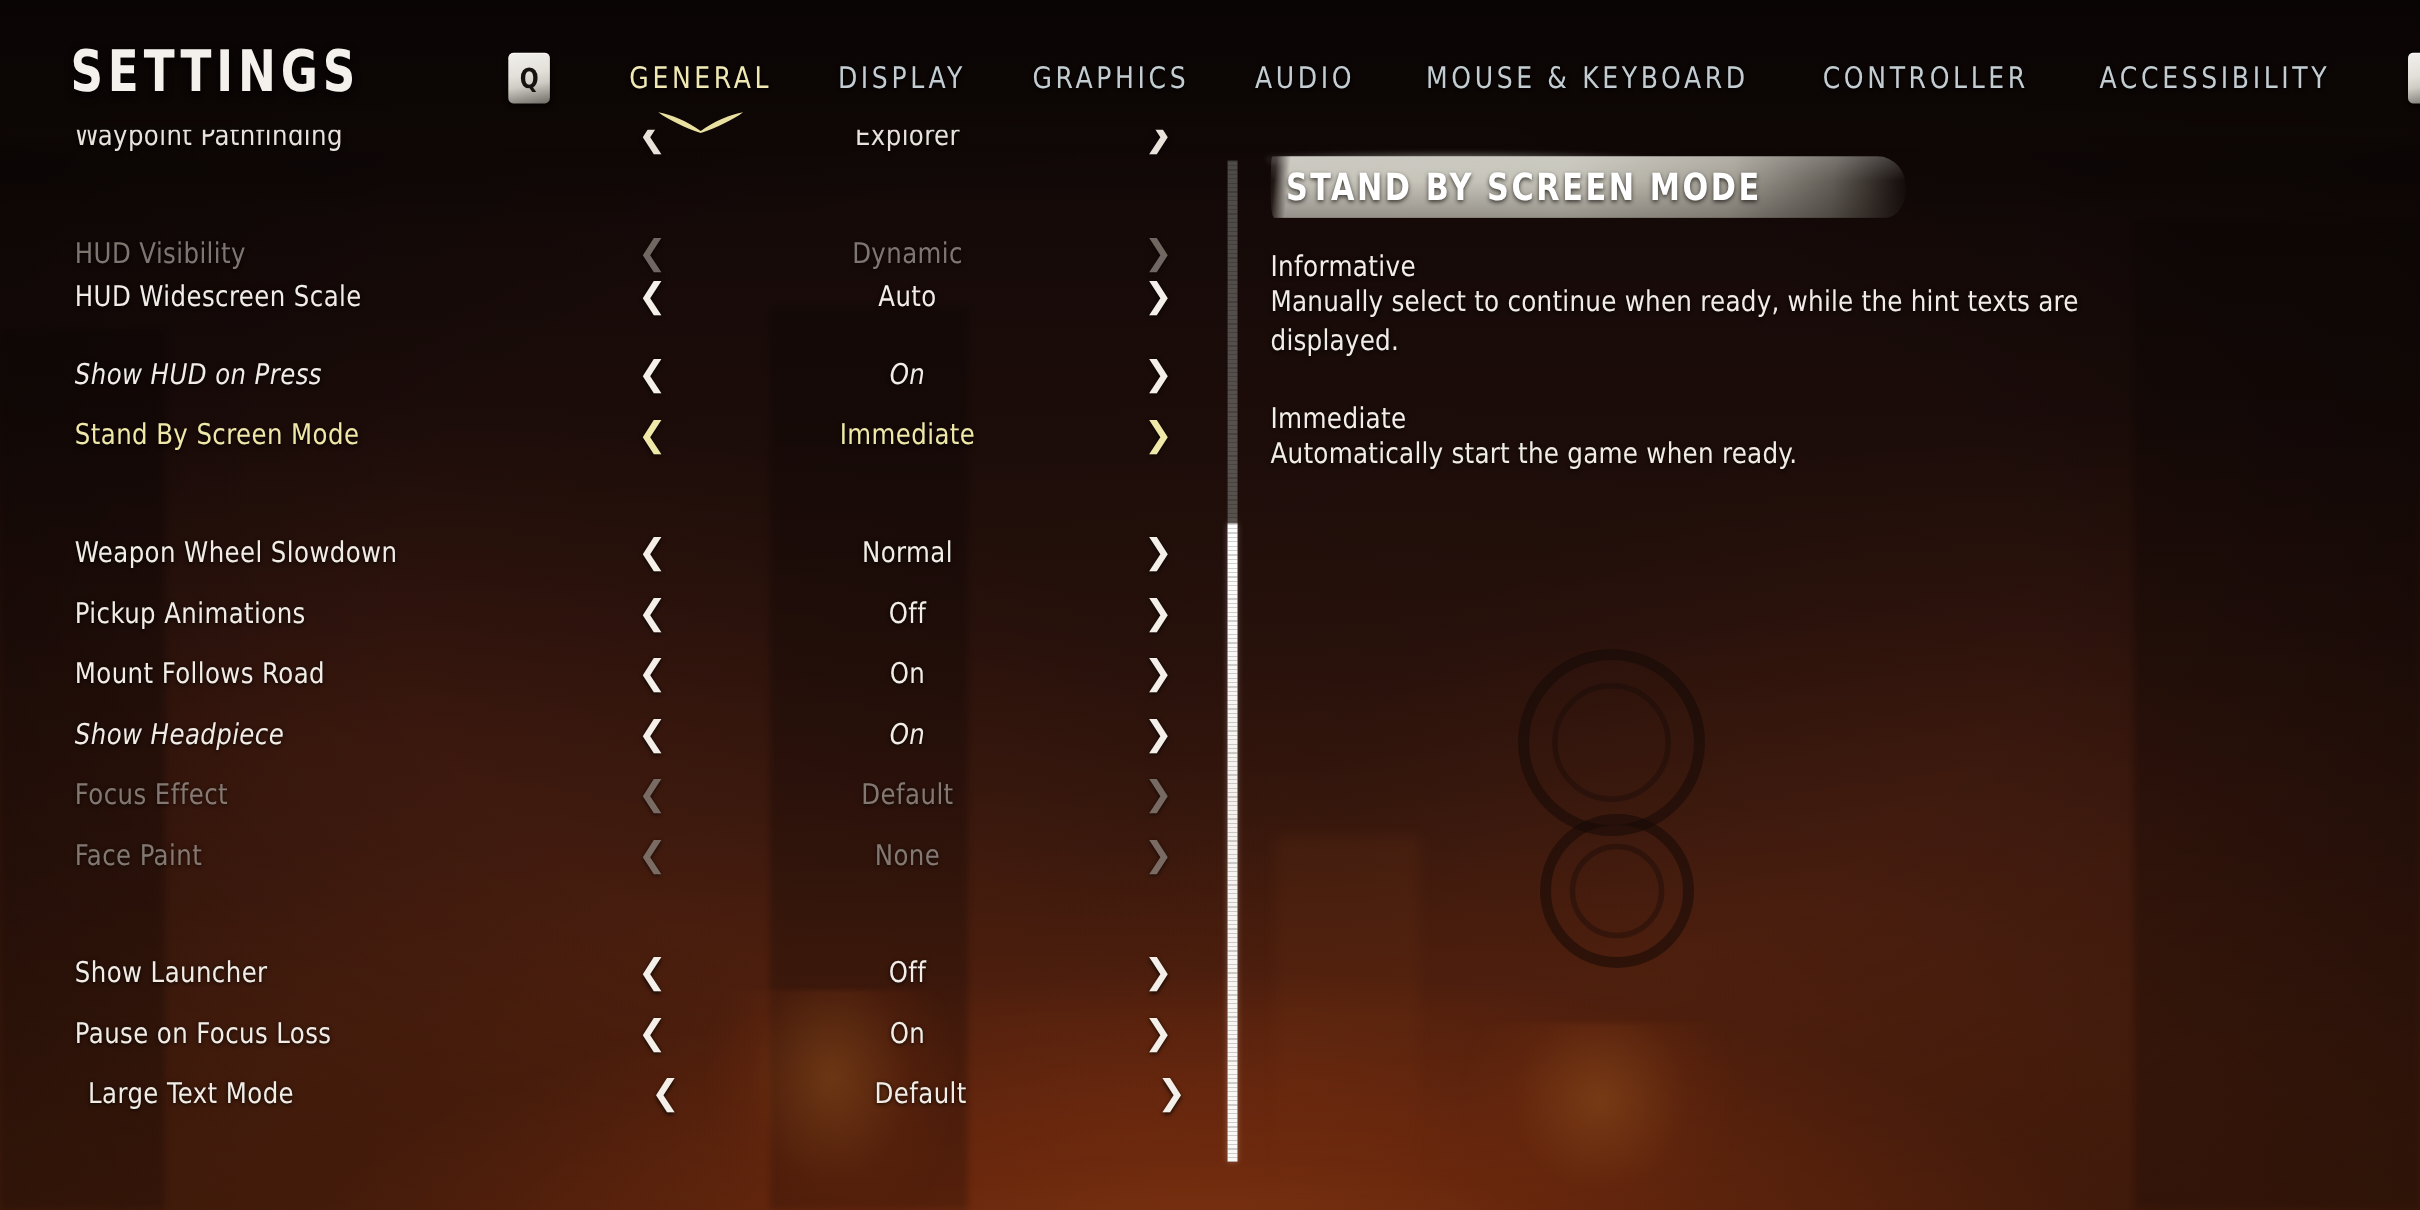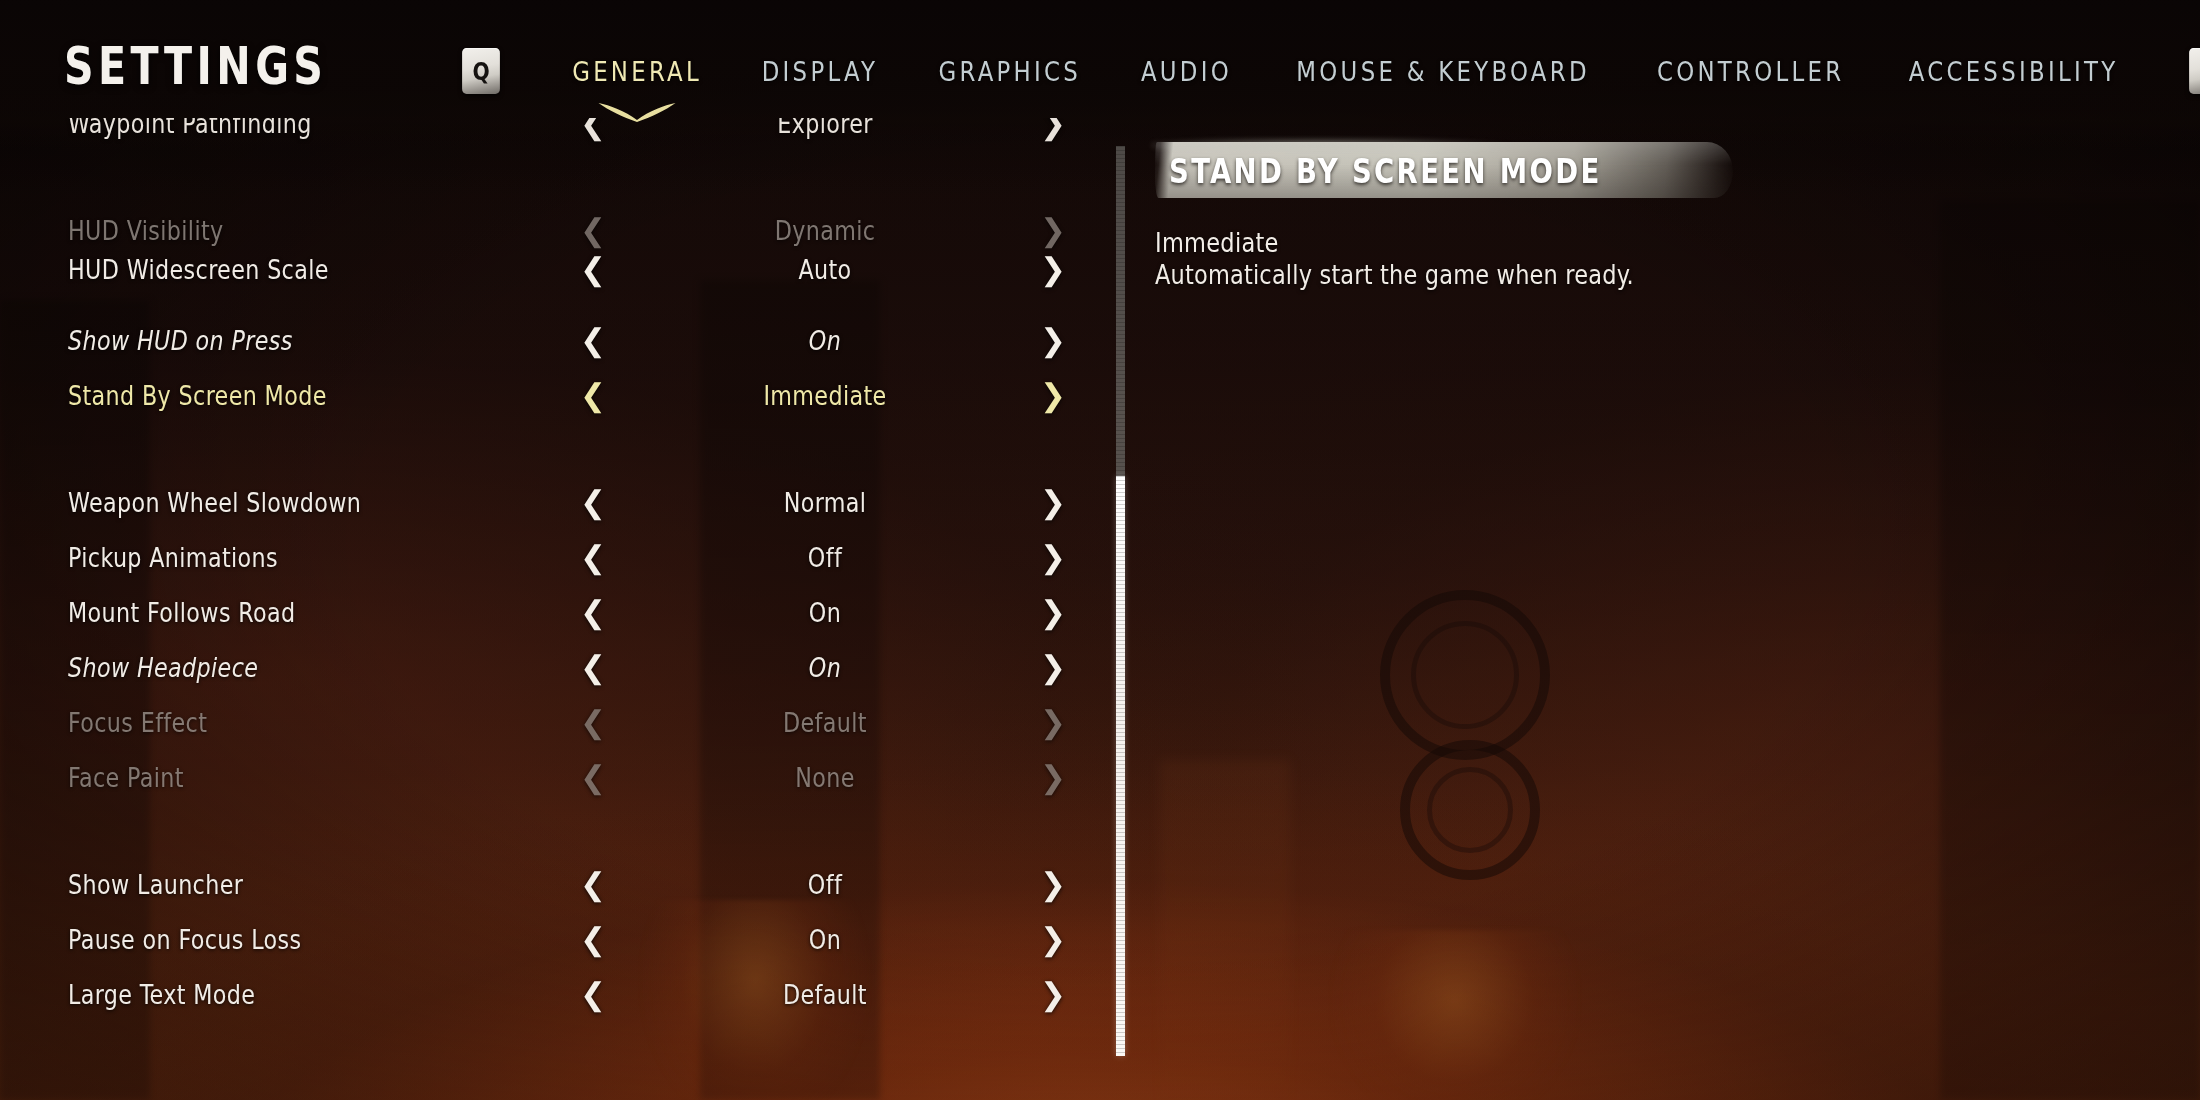--- a/index.html
+++ b/index.html
@@ -357,21 +357,21 @@
         <div class="row-arrow arrow-left">❮</div>
         <div class="row-value">Off</div>
         <div class="row-arrow arrow-right">❯</div>
       </div>
       <div class="row " style="position: absolute; left: 0px; top: 794px; width: 1090px;">
         <div class="row-label">Pause on Focus Loss</div>
         <div class="row-arrow arrow-left">❮</div>
         <div class="row-value">On</div>
         <div class="row-arrow arrow-right">❯</div>
       </div>
-      <div class="row clipped-bottom" style="position: absolute; left: 0px; top: 849px; width: 1090px;">
+      <div class="row clipped-bottom" style="position: absolute; left: 12px; top: 849px; width: 1090px;">
         <div class="row-label">Large Text Mode</div>
         <div class="row-arrow arrow-left">❮</div>
         <div class="row-value">Default</div>
         <div class="row-arrow arrow-right">❯</div>
       </div>
     </div>
 
   <div id="scrollbar">
     <div id="scroll-track">
       <div class="sb-noise"></div>
@@ -382,20 +382,24 @@
   </div>
 
   <div id="detail">
     <div id="detail-banner">
       <div class="banner-paint">
         <div class="banner-edge-top"></div>
       </div>
       <div id="detail-title">STAND BY SCREEN MODE</div>
     </div>
 
+    <div class="detail-block">
+      <div class="detail-opt">Informative</div>
+      <div class="detail-desc">Manually select to continue when ready, while the hint texts are displayed.</div>
+    </div>
 
     <div class="detail-block">
       <div class="detail-opt">Immediate</div>
       <div class="detail-desc">Automatically start the game when ready.</div>
     </div>
   </div>
 
 </div>
 
 </body></html>

